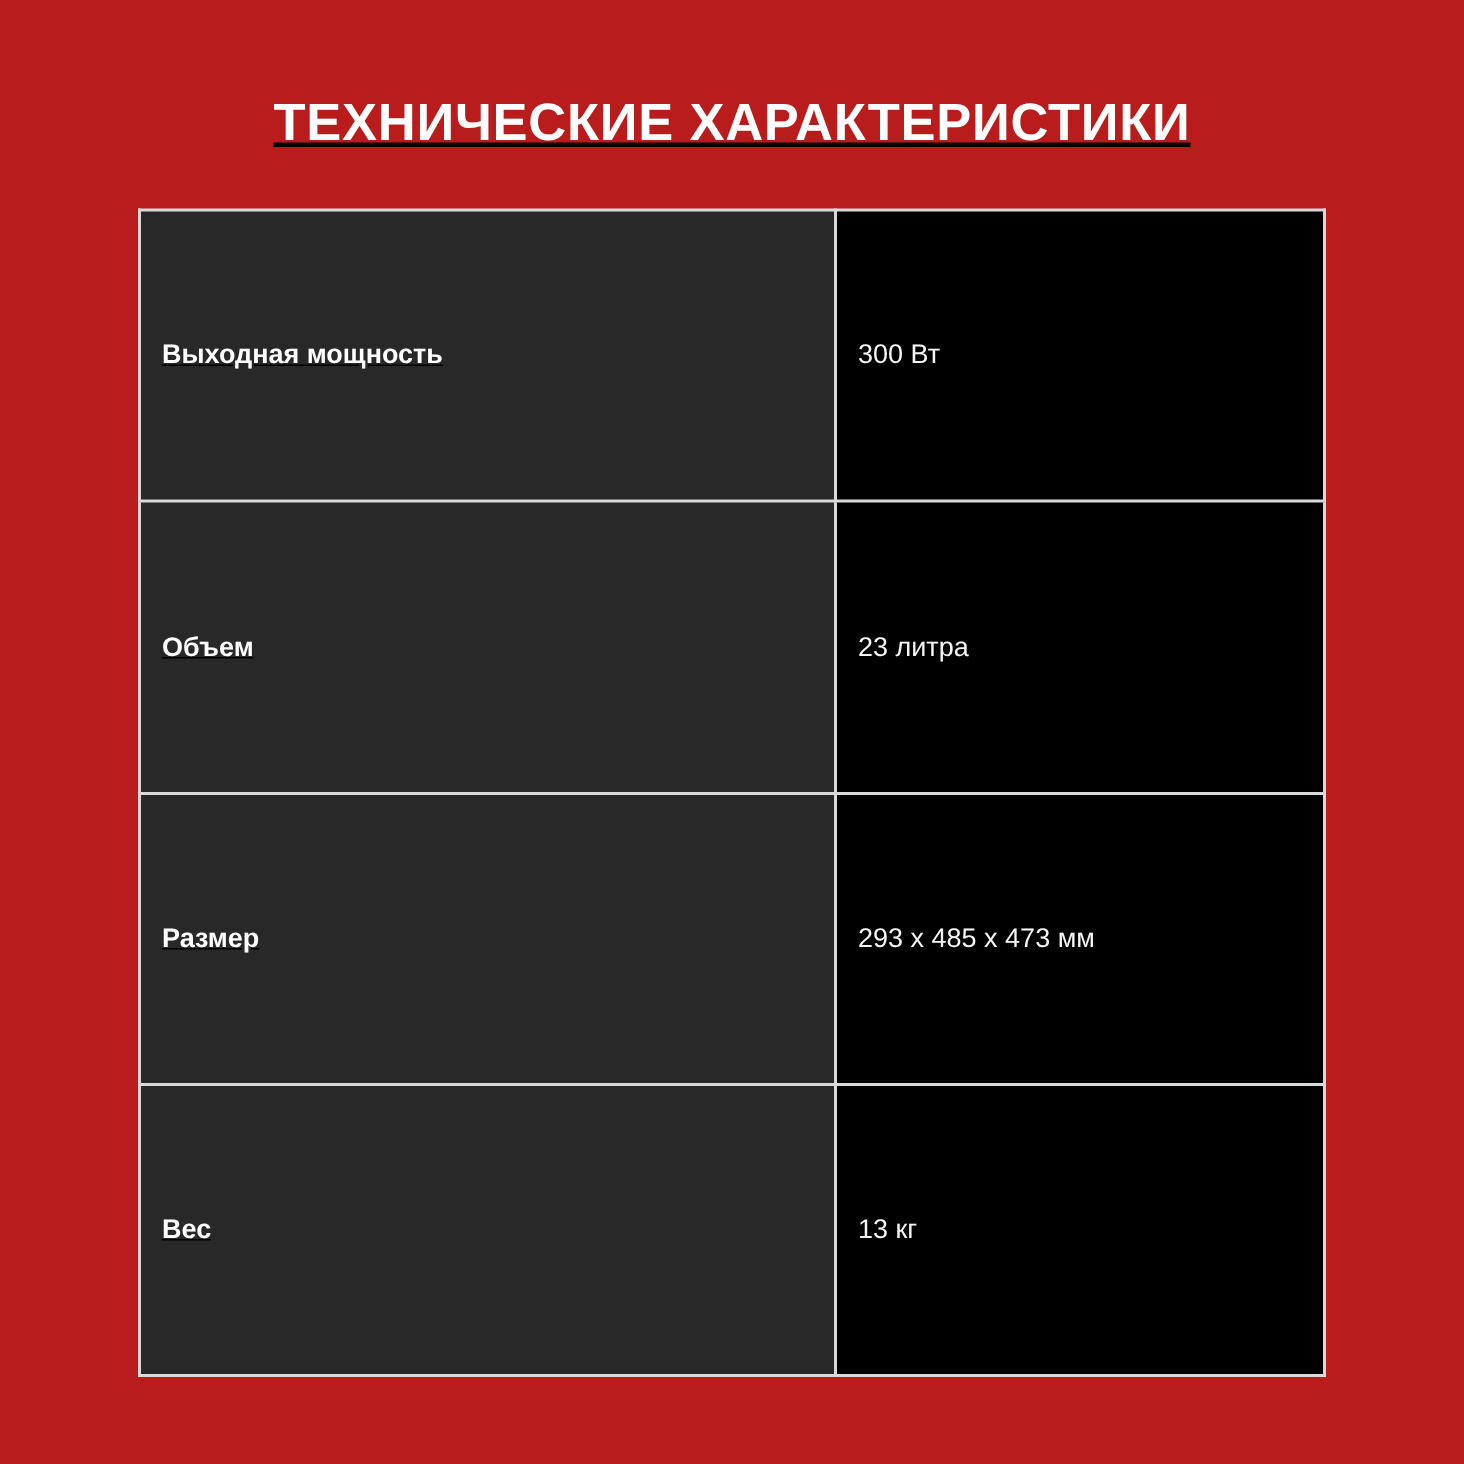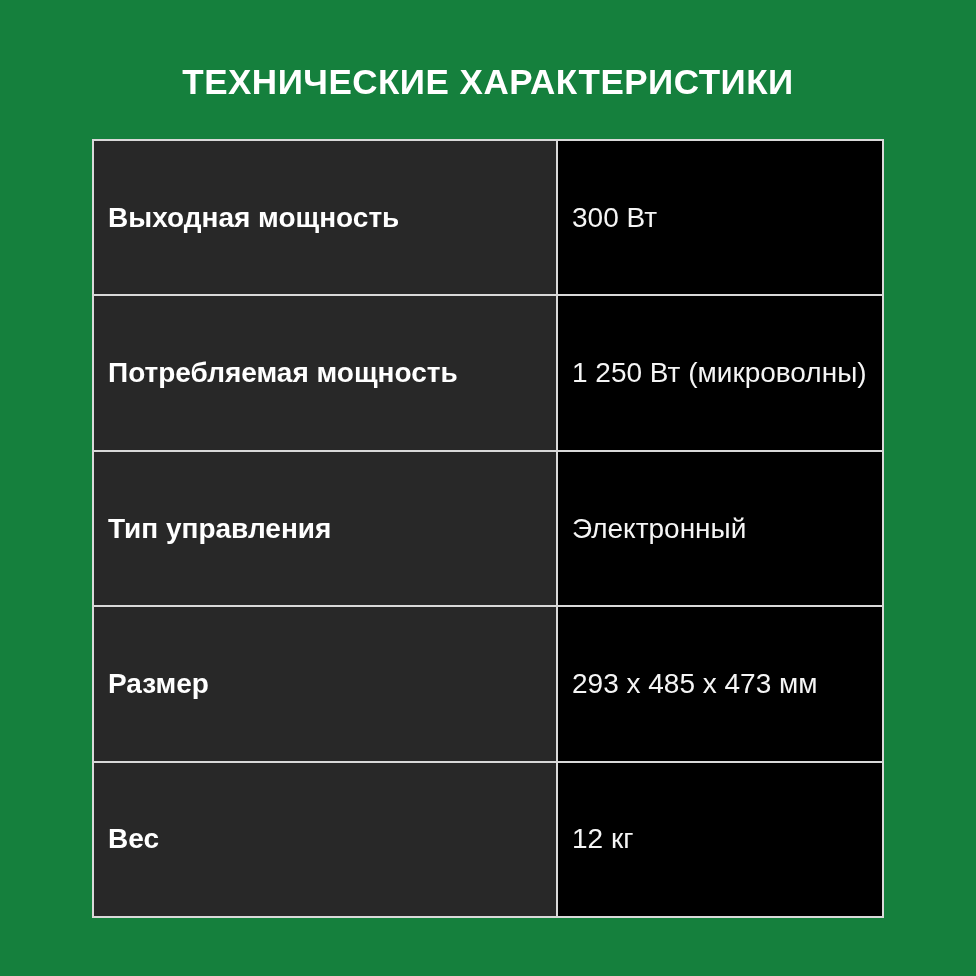--- a/index.html
+++ b/index.html
@@ -6,21 +6,22 @@
   html, body {
     width: 976px;
     height: 976px;
     background: #000000;
     font-family: "Liberation Sans", sans-serif;
     overflow: hidden;
   }
   .page {
     width: 976px;
     height: 976px;
-    background: #15803d;
+    background: #b91c1c;
+    text-decoration: underline;
   }
   .title {
     padding-top: 64px;
     text-align: center;
     color: #ffffff;
     font-size: 35px;
     font-weight: bold;
     letter-spacing: 0.5px;
     line-height: 1.0;
   }
@@ -28,21 +29,21 @@
     margin: 40px auto 0 auto;
     width: 790px;
     height: 779px;
     border-collapse: collapse;
     table-layout: fixed;
   }
   table.specs td {
     border: 2px solid #d9d9d9;
     vertical-align: middle;
     padding: 0 0 0 14px;
-    font-size: 28px;
+    font-size: 18px;
     line-height: 1.2;
   }
   td.label-cell {
     width: 464px;
     background: #282828;
     color: #ffffff;
     font-weight: bold;
   }
   td.value-cell {
     width: 326px;
@@ -58,31 +59,27 @@
 
   <div class="title">ТЕХНИЧЕСКИЕ ХАРАКТЕРИСТИКИ</div>
 
   <table class="specs">
     <tbody>
       <tr>
         <td class="label-cell">Выходная мощность</td>
         <td class="value-cell">300 Вт</td>
       </tr>
       <tr>
-        <td class="label-cell">Потребляемая мощность</td>
-        <td class="value-cell">1 250 Вт (микроволны)</td>
-      </tr>
-      <tr>
-        <td class="label-cell">Тип управления</td>
-        <td class="value-cell">Электронный</td>
+        <td class="label-cell">Объем</td>
+        <td class="value-cell">23 литра</td>
       </tr>
       <tr>
         <td class="label-cell">Размер</td>
         <td class="value-cell">293 x 485 x 473 мм</td>
       </tr>
       <tr>
         <td class="label-cell">Вес</td>
-        <td class="value-cell">12 кг</td>
+        <td class="value-cell">13 кг</td>
       </tr>
     </tbody>
   </table>
 
 </div>
 
 </body></html>

